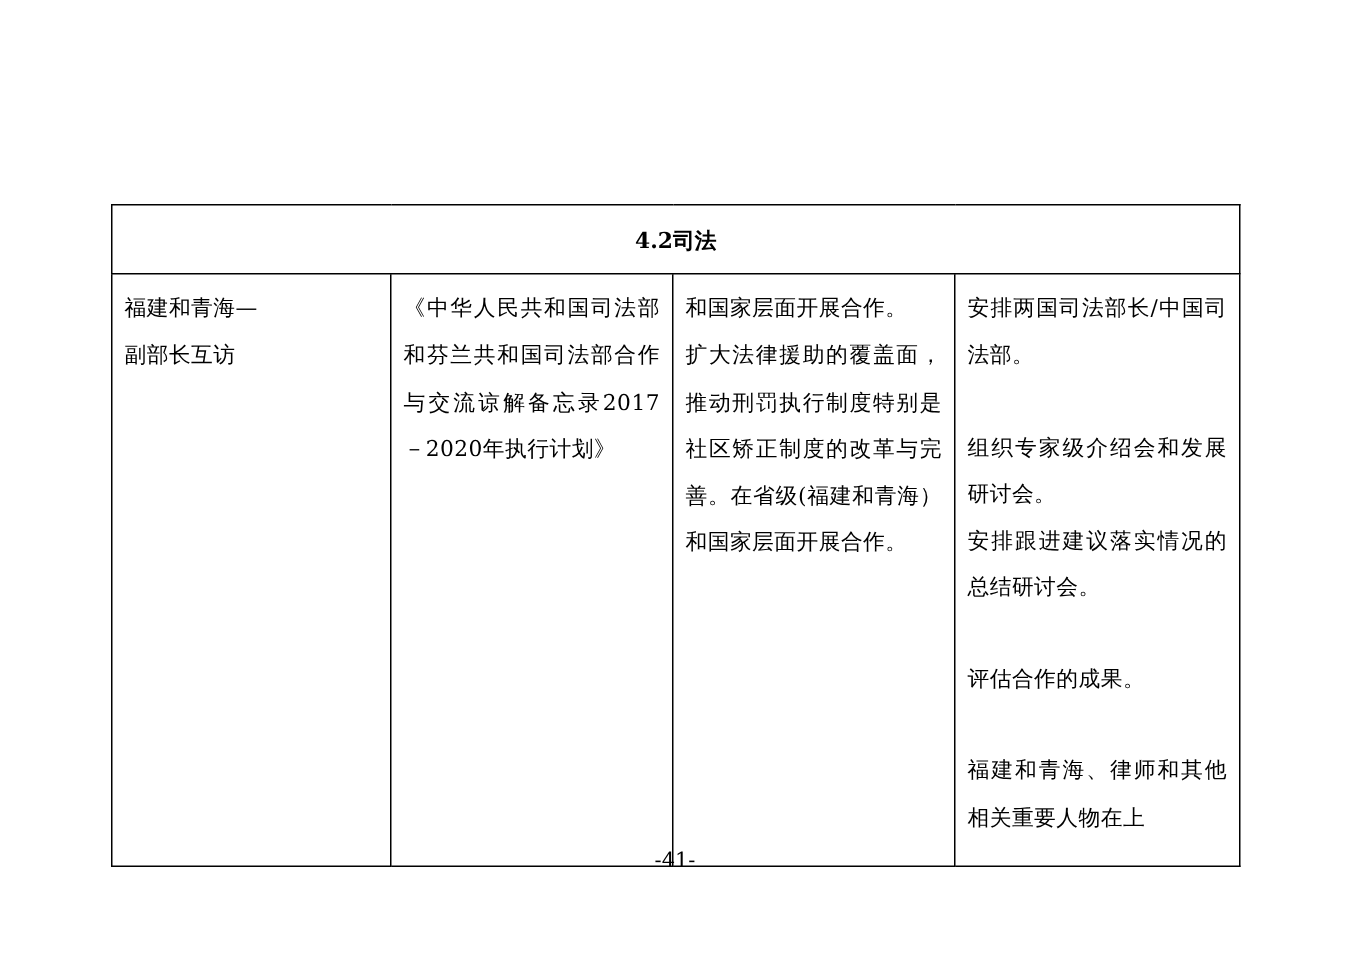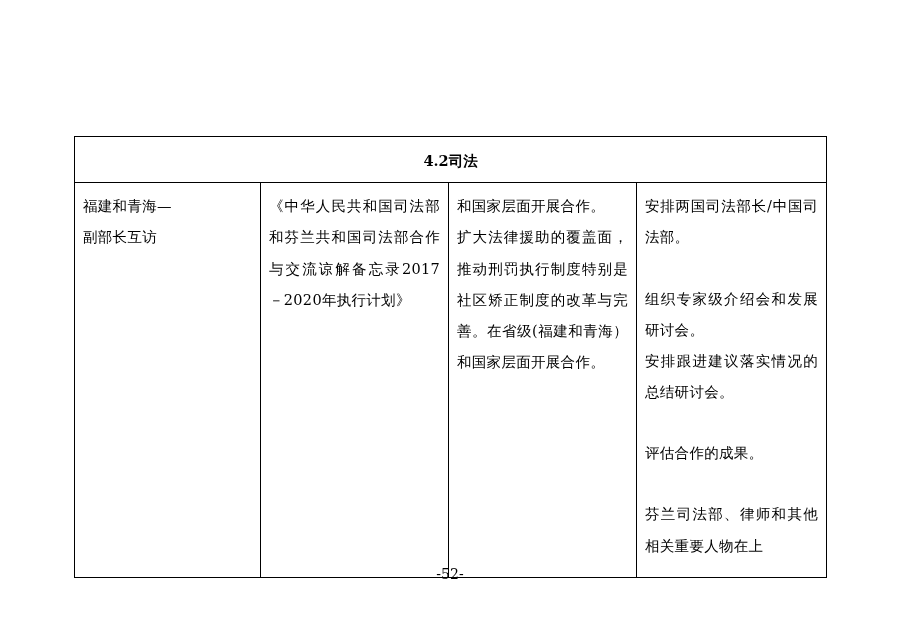--- a/index.html
+++ b/index.html
@@ -109,21 +109,21 @@
           <div class="cell-para">扩大法律援助的覆盖面，推动刑罚执行制度特别是社区矫正制度的改革与完善。在省级(福建和青海）和国家层面开展合作。</div>
         </td>
         <td class="body-cell just">
           <div class="cell-para">安排两国司法部长/中国司法部。</div>
           <div class="cell-gap"></div>
           <div class="cell-para">组织专家级介绍会和发展研讨会。</div>
           <div class="cell-para">安排跟进建议落实情况的总结研讨会。</div>
           <div class="cell-gap"></div>
           <div class="cell-para">评估合作的成果。</div>
           <div class="cell-gap"></div>
-          <div class="cell-para">芬兰司法部、律师和其他相关重要人物在上</div>
+          <div class="cell-para">福建和青海、律师和其他相关重要人物在上</div>
         </td>
       </tr>
     </tbody>
   </table>
 
-  <div class="page-number">-52-</div>
+  <div class="page-number">-41-</div>
 
 </div>
 
 </body></html>

